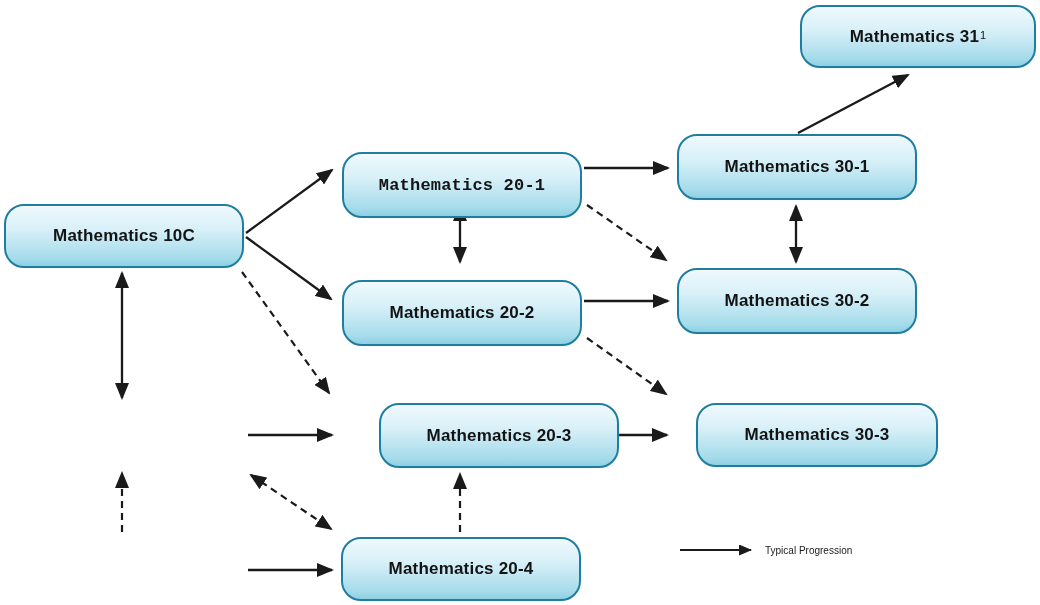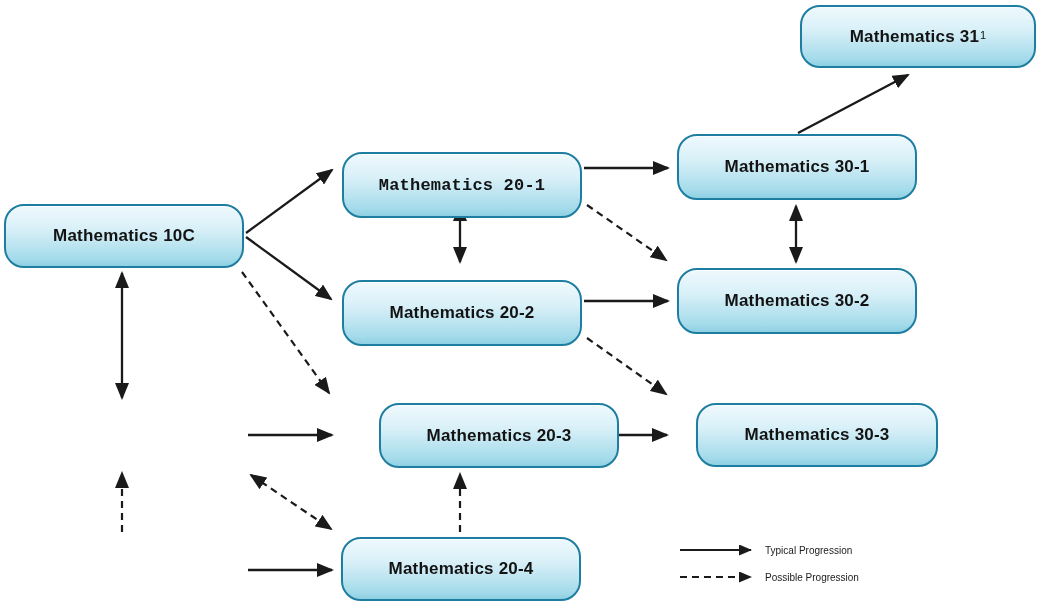--- a/index.html
+++ b/index.html
@@ -151,21 +151,15 @@
       <svg width="78" height="14" viewBox="0 0 78 14">
         <defs>
           <marker id="lah" markerUnits="userSpaceOnUse" markerWidth="14" markerHeight="11" refX="12" refY="5.5" orient="auto">
             <path d="M0,0 L13,5.5 L0,11 Z" fill="#1a1a1a"></path>
           </marker>
         </defs>
         <line x1="2" y1="7" x2="73" y2="7" stroke="#1a1a1a" stroke-width="1.8" marker-end="url(#lah)"></line>
       </svg>
       <span class="legend-label">Typical Progression</span>
     </div>
-    <div class="legend-row">
-      <svg width="78" height="14" viewBox="0 0 78 14">
-        <line x1="2" y1="7" x2="73" y2="7" stroke="#1a1a1a" stroke-width="1.8" stroke-dasharray="7 5" marker-end="url(#lah)"></line>
-      </svg>
-      <span class="legend-label">Possible Progression</span>
-    </div>
   </div>
 
 </div>
 
 </body></html>

